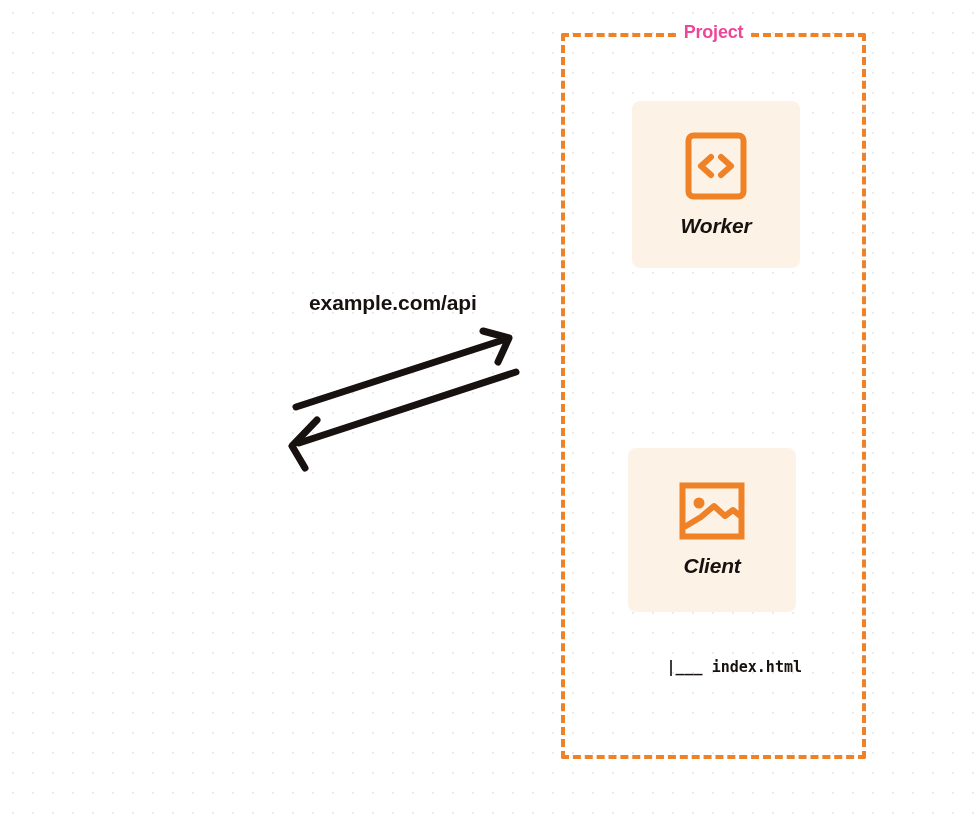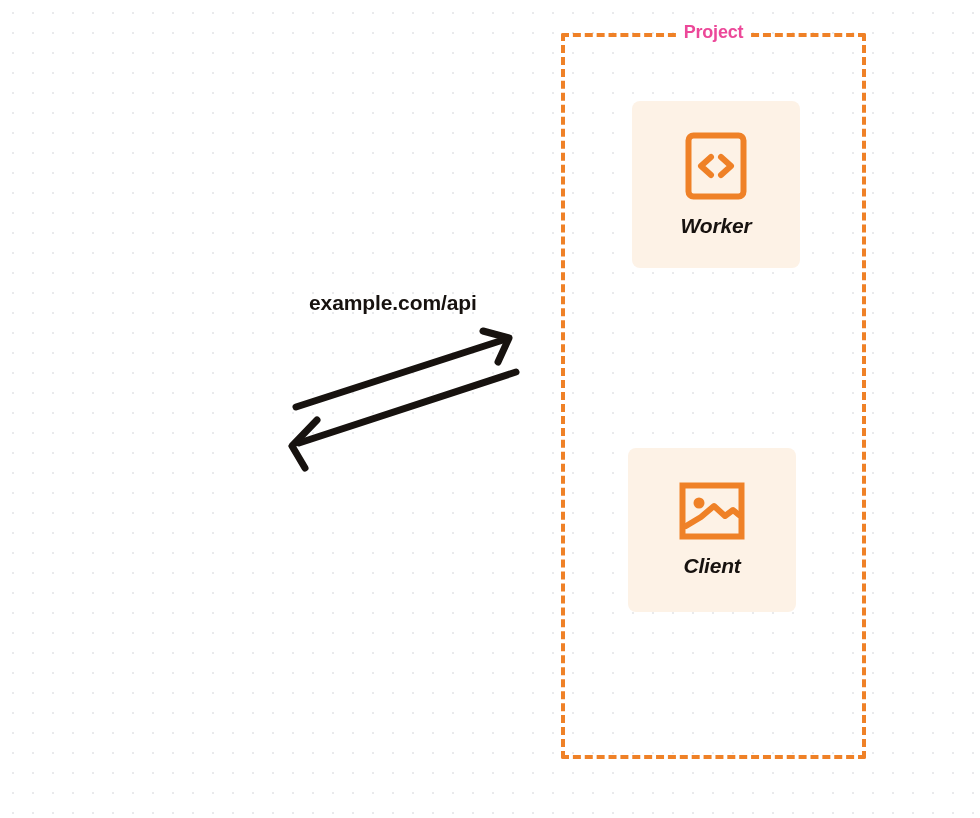--- a/index.html
+++ b/index.html
@@ -187,16 +187,17 @@
       <svg width="66" height="58" viewBox="0 0 66 58" xmlns="http://www.w3.org/2000/svg">
         <rect x="3.5" y="3.5" width="59" height="51" fill="none" stroke="#ef8127" stroke-width="6"></rect>
         <circle cx="20" cy="21" r="5.5" fill="#ef8127"></circle>
         <polyline points="7,44 22,35 35,24 46,34 54,28 60,33" fill="none" stroke="#ef8127" stroke-width="6" stroke-linecap="round" stroke-linejoin="round"></polyline>
       </svg>
     </span>
     <span class="card-title">Client</span>
   </div>
 
   <div id="file-tree">
+    <span class="tree-row"><span>|___</span> <span>index.html</span></span>
     
   </div>
 
 </div>
 
 </body></html>

